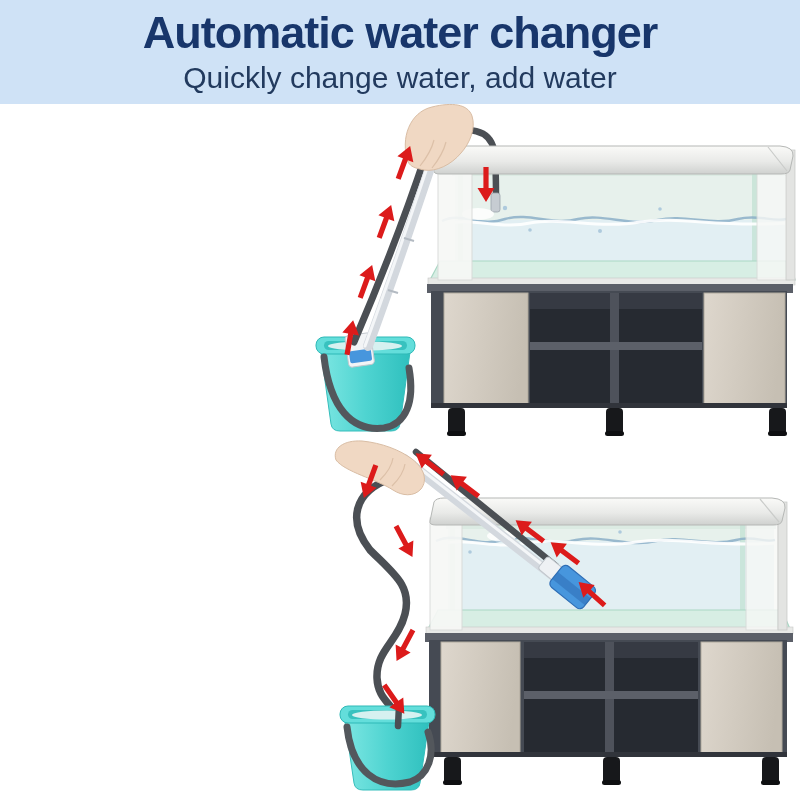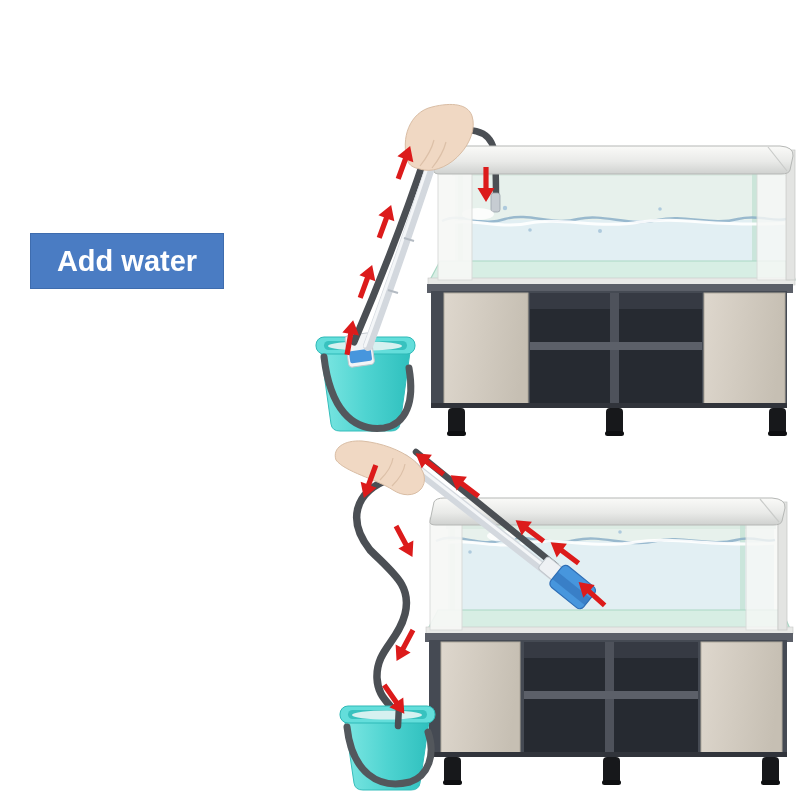--- a/index.html
+++ b/index.html
@@ -17,22 +17,25 @@
                justify-content:center;box-shadow:0 0 0 1px #3e6cae inset;}
   #label-add{left:30px;top:233px;}
   #label-change{left:25px;top:585px;}
   svg.illustration{position:absolute;left:0;top:0;}
 </style>
 </head>
 <body>
 
 <div class="stage">
 
-
-  <div class="scene-label" id="label-add">Add water</div>
+  <div class="header">
+    <h1>Automatic water changer</h1>
+    <p>Quickly change water, add water</p>
+  </div>
+
 
   <svg class="illustration" width="800" height="800" viewBox="0 0 800 800">
     <defs>
       <linearGradient id="hoodGrad" x1="0" y1="0" x2="0" y2="1">
         <stop offset="0" stop-color="#fafaf8"></stop>
           <stop offset="0.55" stop-color="#e9eae8"></stop>
         <stop offset="1" stop-color="#cfd1cf"></stop>
       </linearGradient>
       <linearGradient id="doorGrad" x1="0" y1="0" x2="1" y2="0.15">
         <stop offset="0" stop-color="#ded7cd"></stop>

